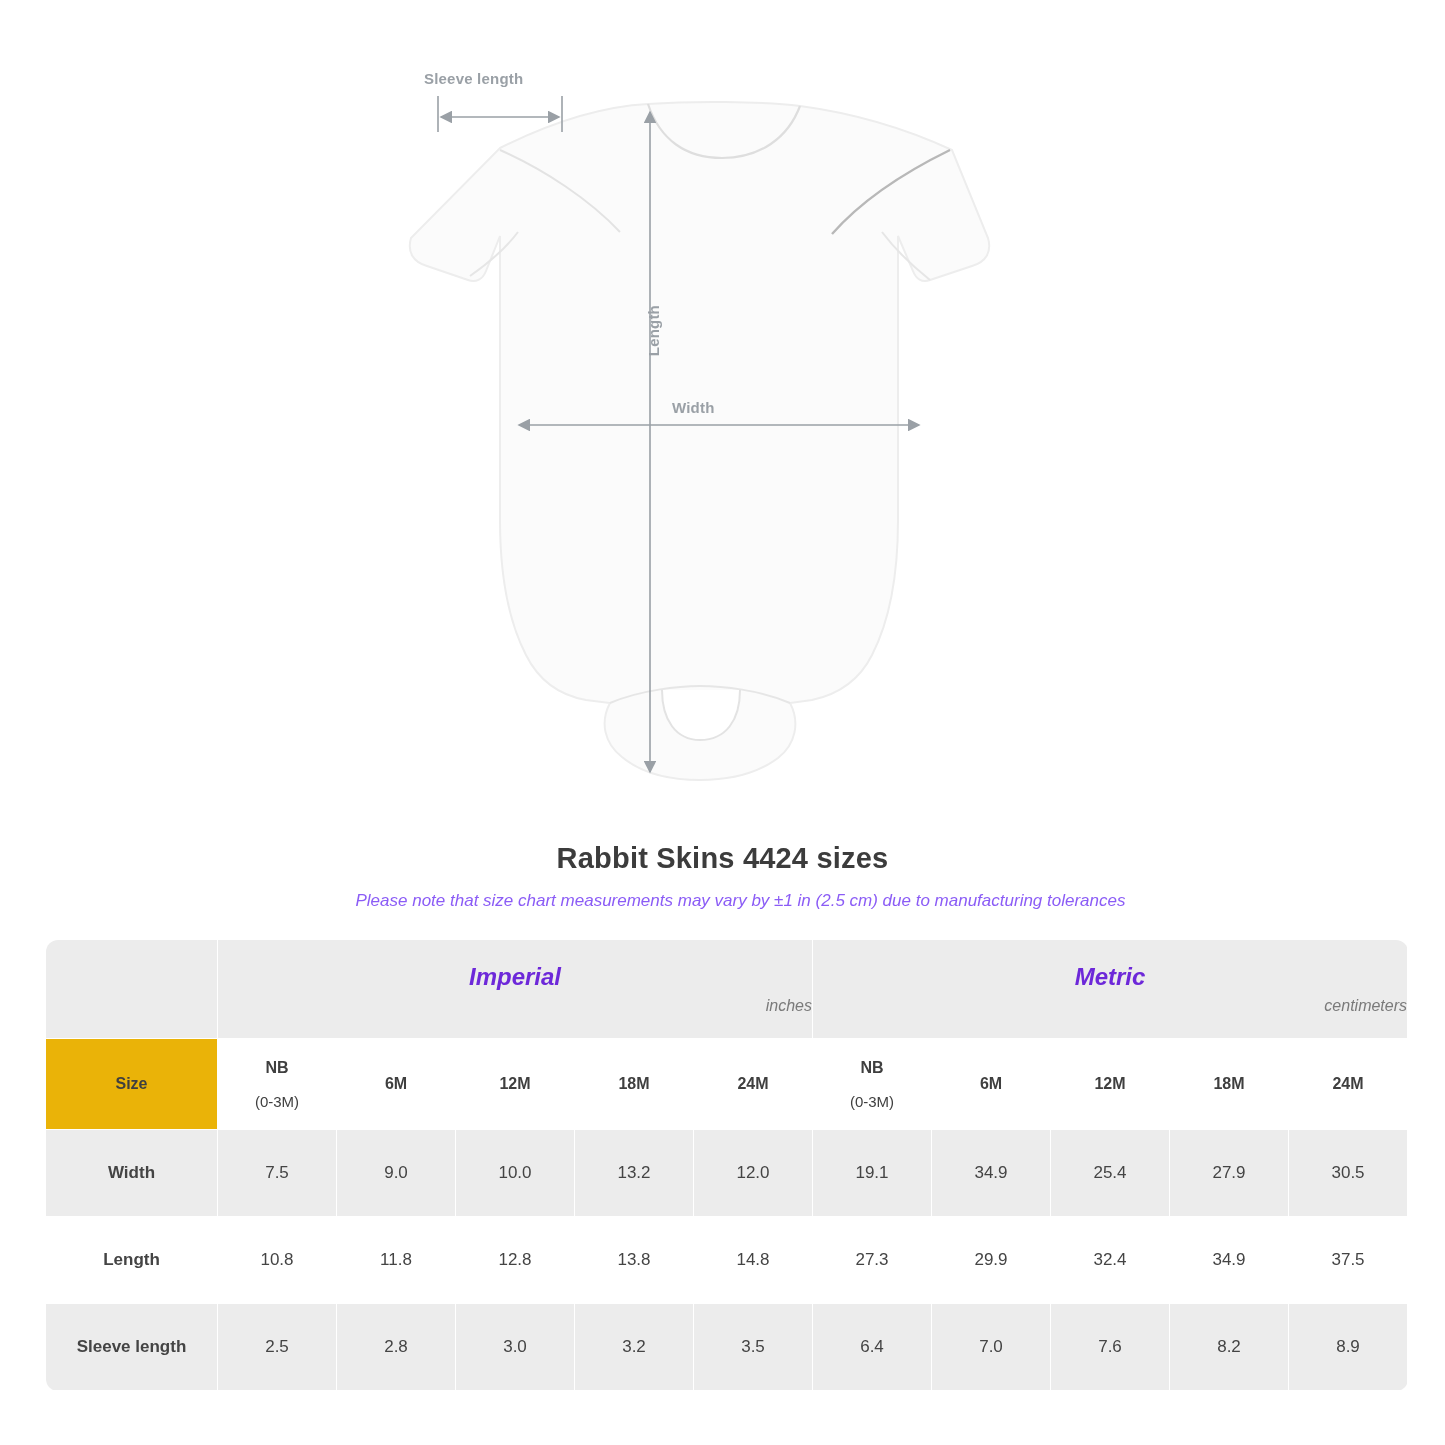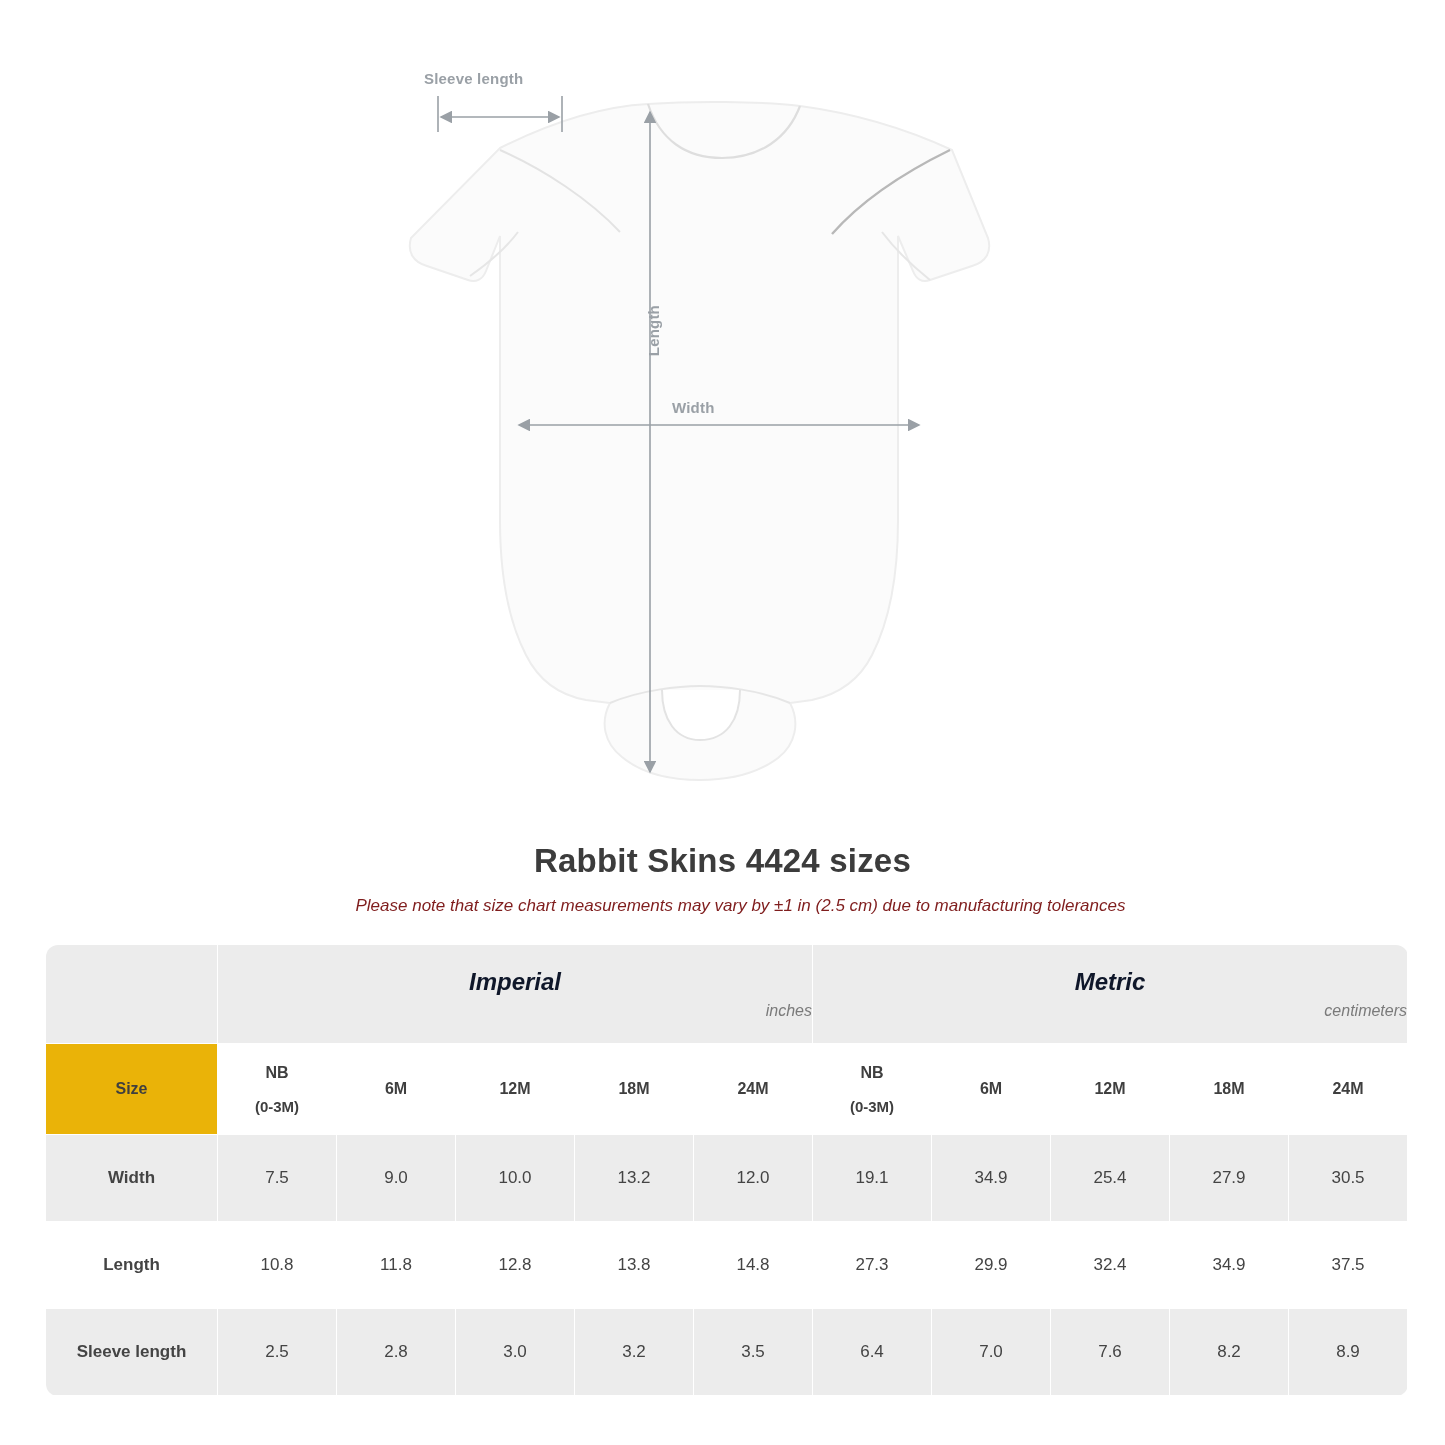--- a/index.html
+++ b/index.html
@@ -54,30 +54,30 @@
     text-orientation: mixed;
     transform: rotate(180deg);
   }
 
   
   .title-block {
     text-align: center;
     margin-top: 12px;
   }
   .chart-title {
-    font-size: 33px;
+    font-size: 29px;
     font-weight: bold;
     color: #3c3c3c;
     margin: 0;
     letter-spacing: 0.2px;
   }
   .chart-note {
     font-size: 17px;
     font-style: italic;
-    color: #7f1d1d;
+    color: #8b5cf6;
     margin-top: 16px;
     padding-left: 36px;
   }
 
   
   .table-wrap {
     margin: 28px 45px 0 45px;
   }
   table.size-table {
     border-collapse: collapse;
@@ -93,21 +93,21 @@
   }
   .unit-head td {
     background: #ececec;
     height: 98px;
     padding: 0;
   }
   .unit-head .unit-name {
     font-size: 24px;
     font-style: italic;
     font-weight: bold;
-    color: #0f172a;
+    color: #6d28d9;
     display: block;
     line-height: 1.15;
   }
   .unit-head .unit-sub {
     font-size: 16px;
     font-style: italic;
     color: #7a7a7a;
     display: block;
     margin-top: 6px;
     text-align: right;
@@ -125,21 +125,21 @@
     height: 88px;
     font-weight: bold;
     font-size: 16px;
     color: #3f3f3f;
   }
   tr.head-row td.rowlabel {
     background: #eab308;
   }
   tr.head-row td .sub {
     display: block;
-    font-weight: bold;
+    font-weight: normal;
     font-size: 15px;
     margin-top: 16px;
   }
 
   tr.data-row td {
     height: 84px;
     font-size: 17px;
   }
   tr.zebra td {
     background: #ececec;

